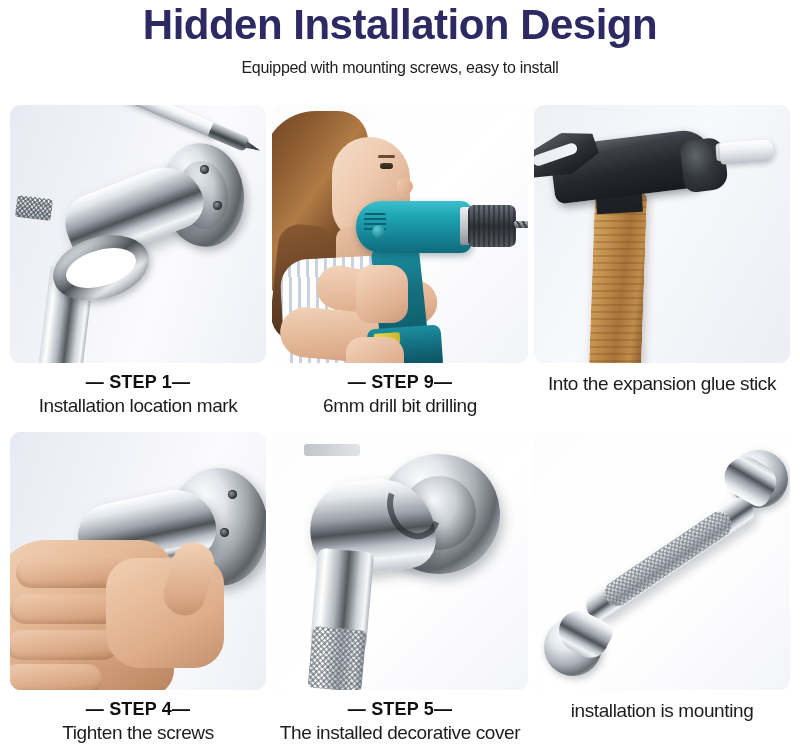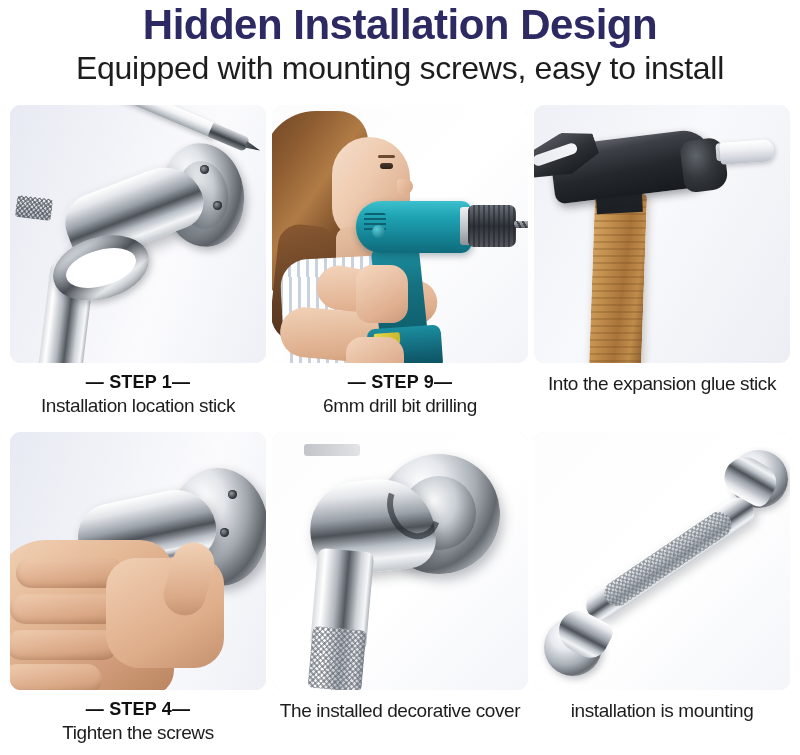--- a/index.html
+++ b/index.html
@@ -19,21 +19,21 @@
   .title {
     font-size: 42px;
     font-weight: bold;
     color: #2d2a63;
     letter-spacing: -0.5px;
     line-height: 46px;
     white-space: nowrap;
   }
 
   .subtitle {
-    font-size: 32px;
+    font-size: 16px;
     font-weight: 400;
     color: #1d1d1d;
     line-height: 34px;
     letter-spacing: -0.3px;
     margin-top: 3px;
     white-space: nowrap;
   }
 
   
   .grid {
@@ -563,21 +563,21 @@
         <div class="p1-ring"></div>
         <div class="p1-pencil">
 
           <div class="p1-ferrule"></div>
           <div class="p1-tip"></div>
         </div>
       </div>
     </div>
     <div class="caption">
       <div class="step-label">— STEP 1—</div>
-      <div class="step-desc">Installation location stick</div>
+      <div class="step-desc">Installation location mark</div>
     </div>
   </div>
 
   <div class="cell">
     <div class="photo">
       <div class="scene">
         <div class="wallbg p2-bg"></div>
         <div class="p2-hair"></div>
         <div class="p2-face"></div>
         <div class="p2-brow"></div>
@@ -662,20 +662,21 @@
         <div class="wallbg white"></div>
         <div class="p5-flange"></div>
         <div class="p5-brandstamp"></div>
         <div class="p5-elbow chrome-h"></div>
         <div class="p5-ringdark"></div>
         <div class="p5-down chrome-v"></div>
         <div class="p5-knurl"></div>
       </div>
     </div>
     <div class="caption">
+      <div class="step-label">— STEP 5—</div>
       <div class="step-desc">The installed decorative cover</div>
     </div>
   </div>
 
   <div class="cell">
     <div class="photo">
       <div class="scene">
         <div class="wallbg white"></div>
         <div class="p6-flangeA"></div>
         <div class="p6-flangeB"></div>

